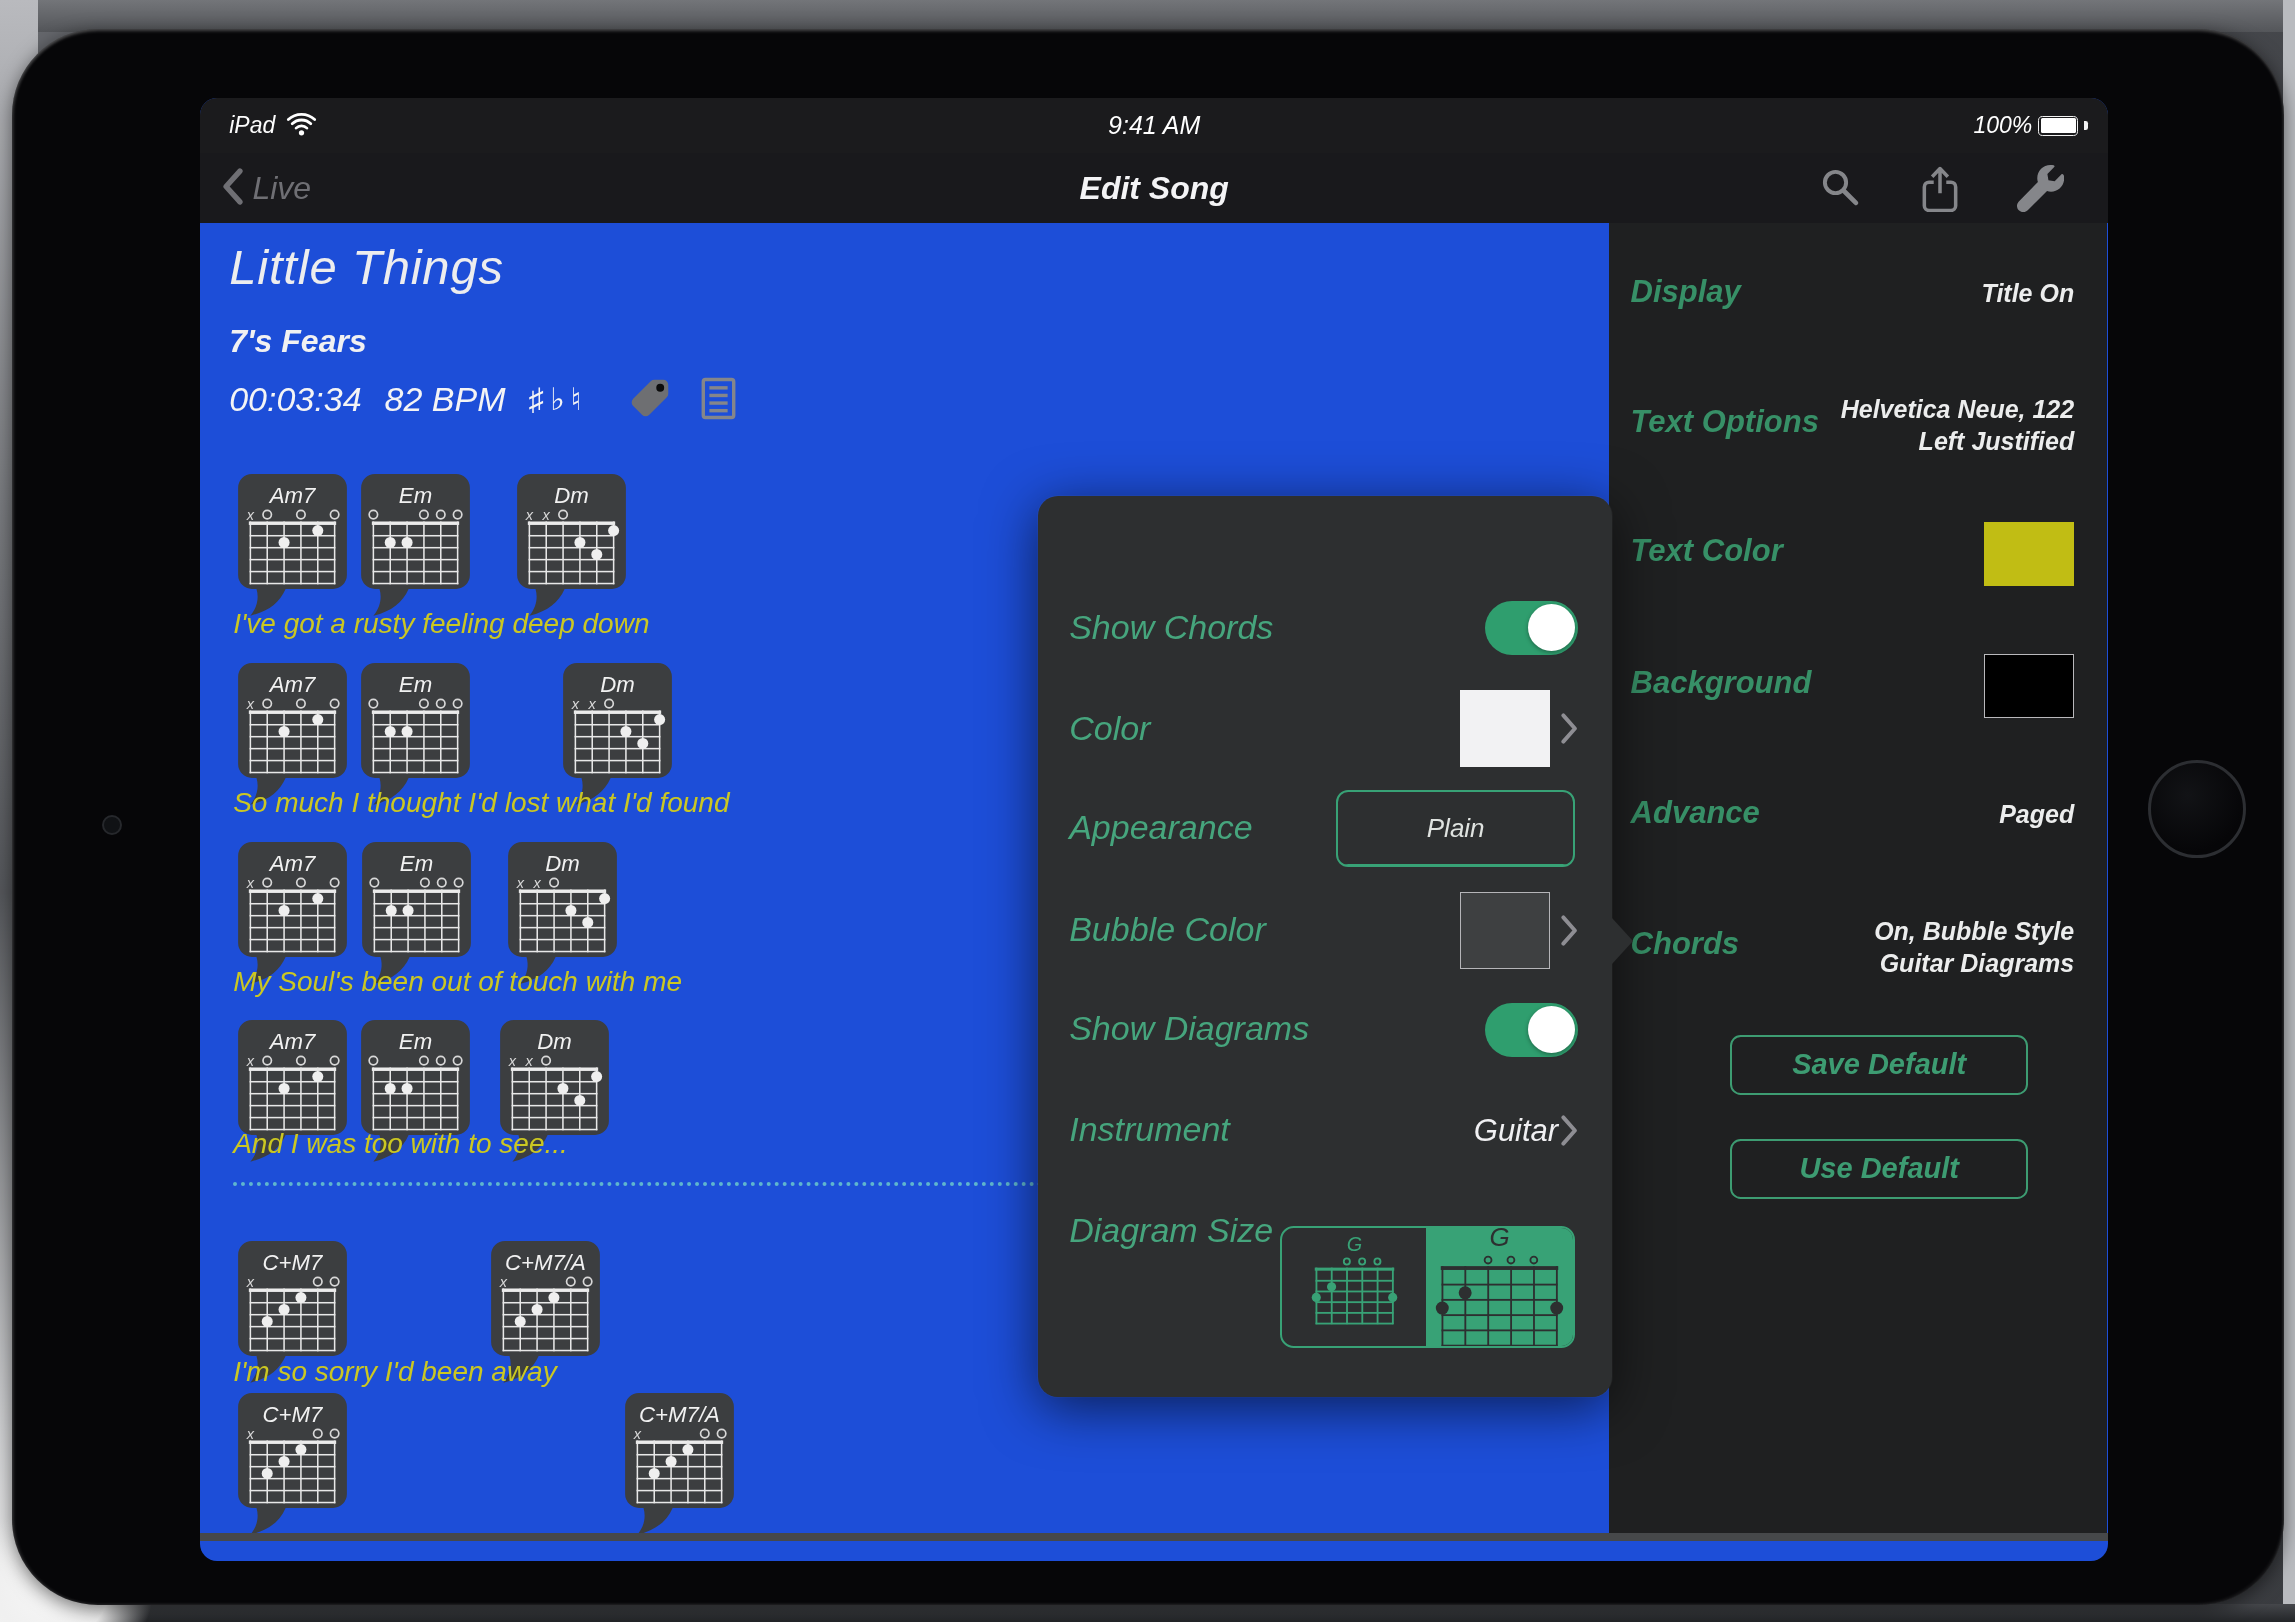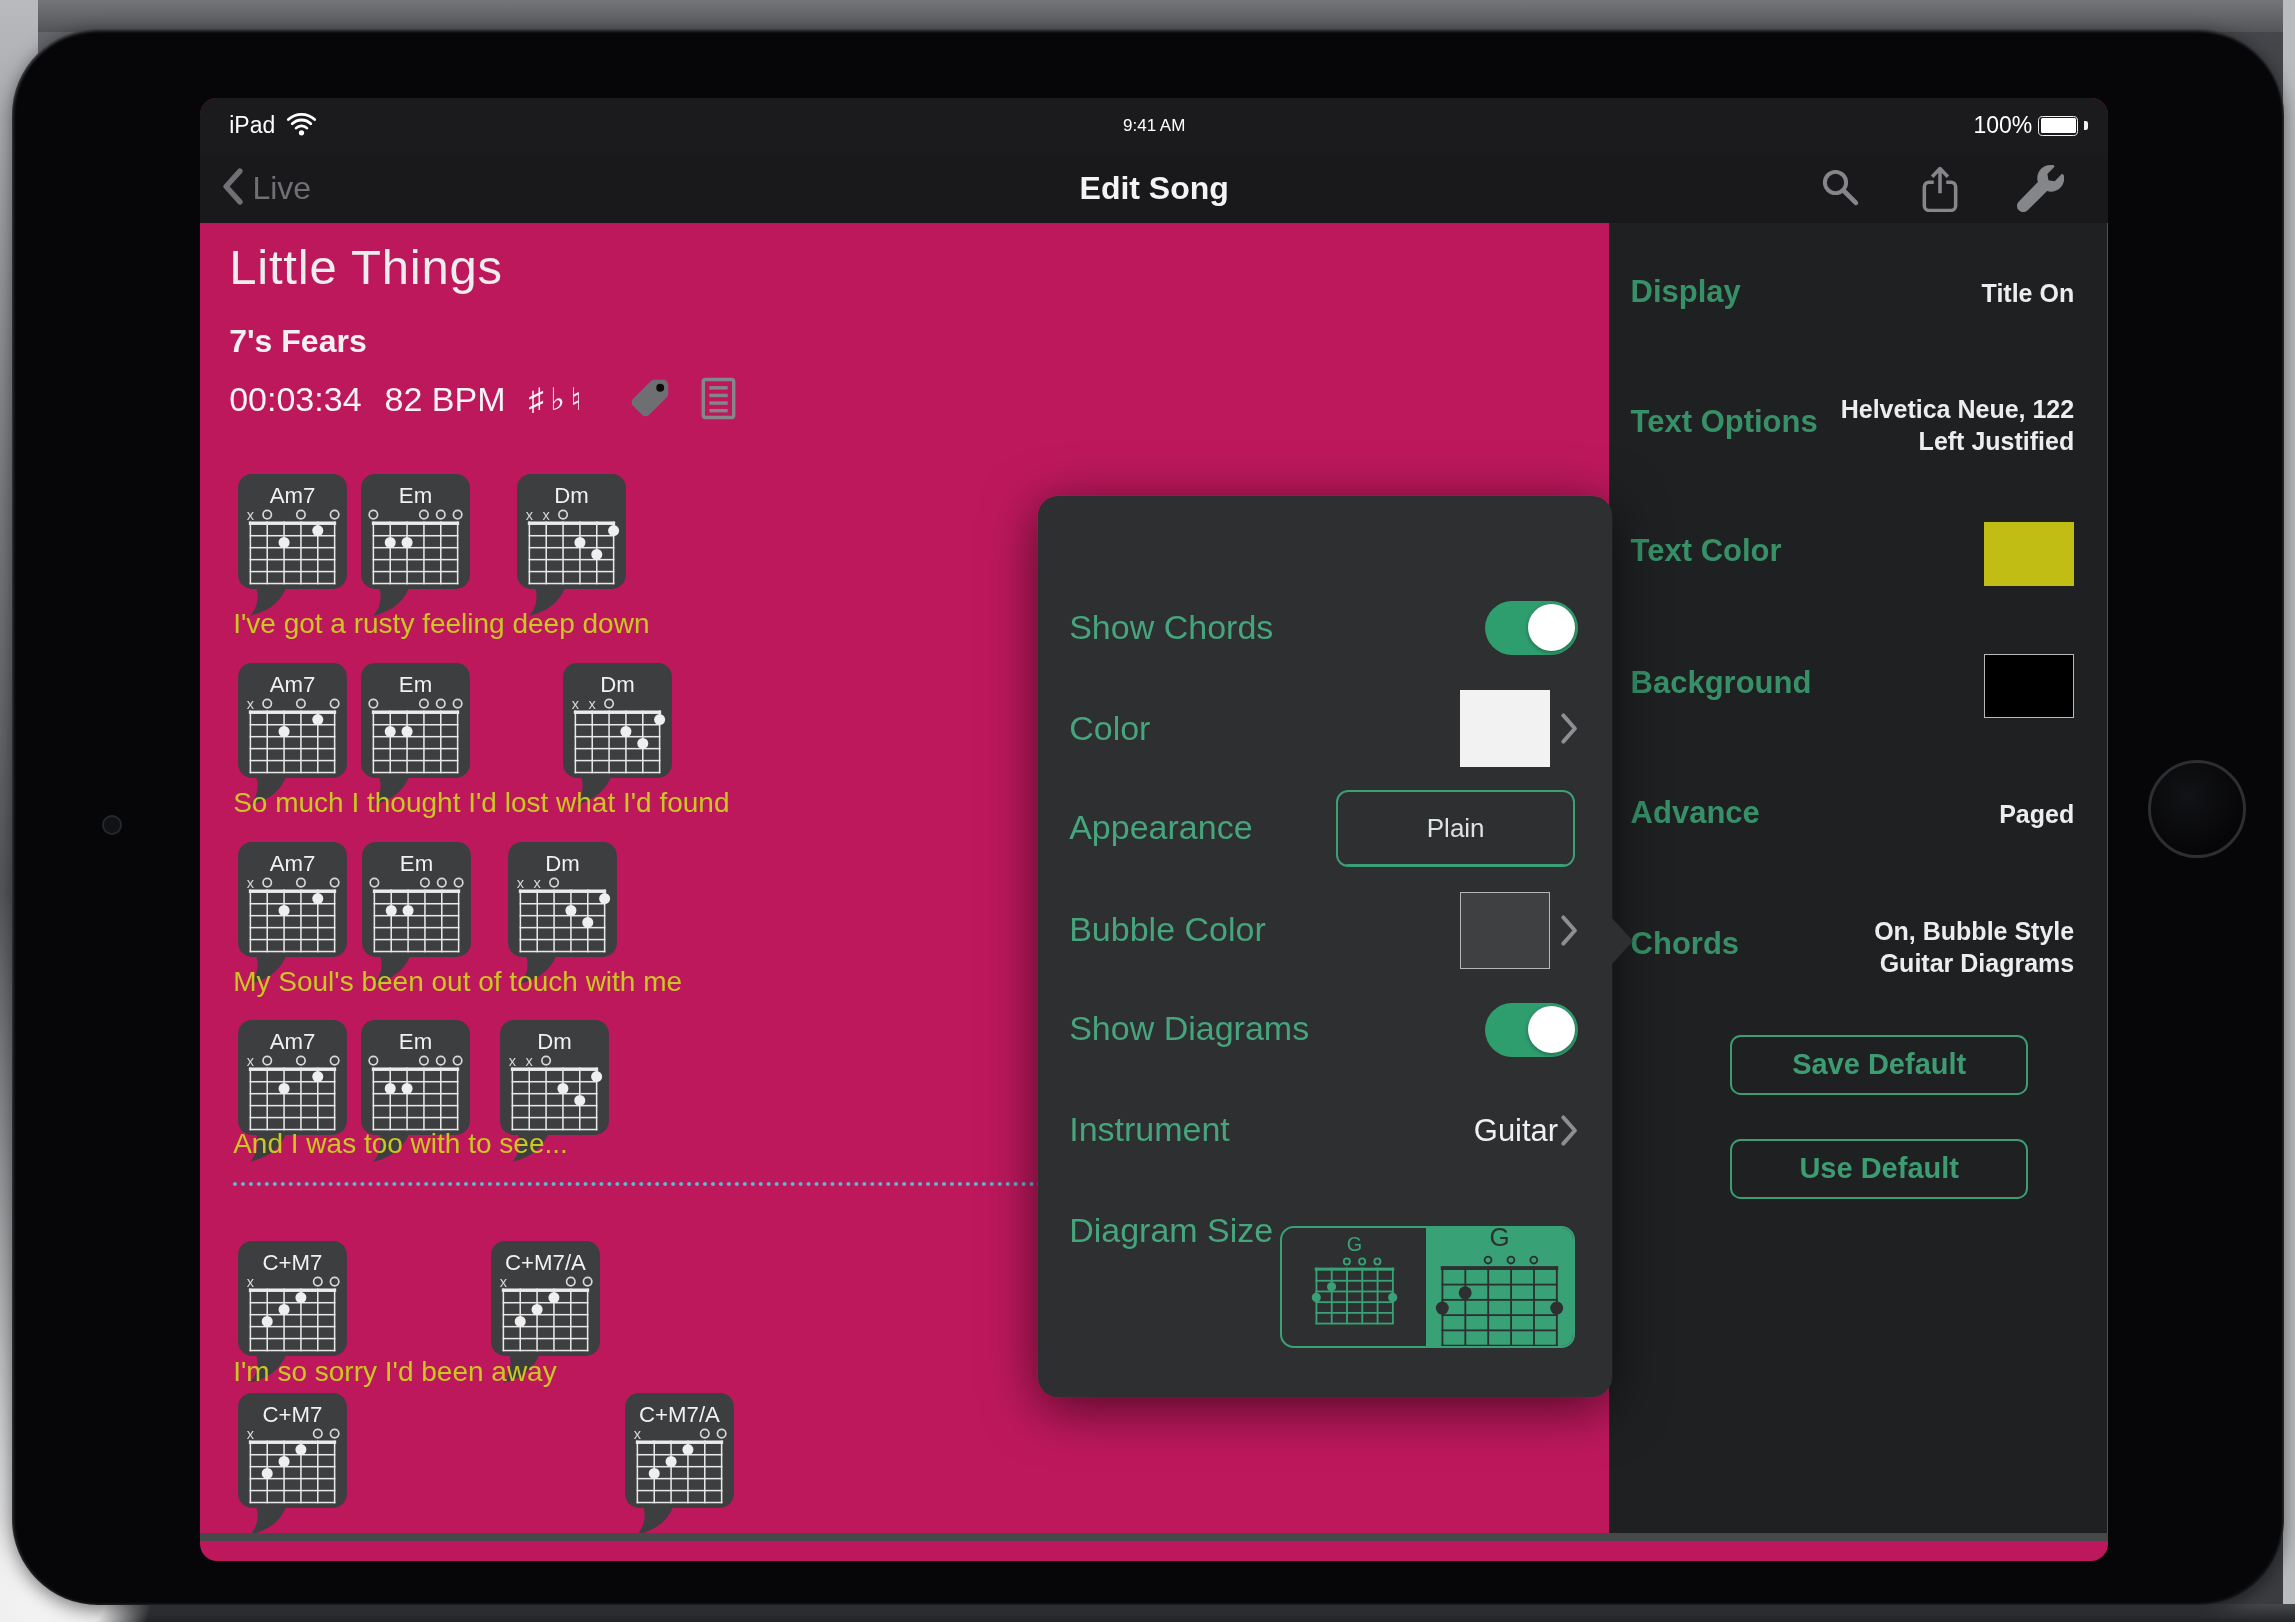--- a/index.html
+++ b/index.html
@@ -15,27 +15,27 @@
     background:radial-gradient(closest-side,#f6f6f6 0%,#f0f0f0 55%,rgba(240,240,240,0) 100%);}
 
   .bezel{position:absolute;left:12.2px;top:29px;width:2272px;height:1576px;border-radius:86px;
     background:#060608;box-shadow:inset 0 2.3px 3.1px rgba(255,255,255,.22),inset 2.3px 0 3.1px rgba(255,255,255,.10),inset -1.5px -1.5px 3.1px rgba(255,255,255,.07),0 4.6px 18.4px rgba(0,0,0,.5);}
   .camera{position:absolute;left:90px;top:786px;width:20px;height:20px;border-radius:50%;
     background:#101215;border:2.3px solid #26282c;}
   .home{position:absolute;left:2136px;top:731px;width:98px;height:98px;border-radius:50%;
     background:radial-gradient(circle at 40% 35%,#121316,#060608 70%);border:3.8px solid #2c2e32;}
 
   .screen{position:absolute;left:188px;top:69px;width:1908px;height:1463px;border-radius:17px;
-    background:#be185d;overflow:hidden;}
+    background:#1d4ed8;overflow:hidden;font-style:italic;}
 
   
   .statusbar{position:absolute;left:0;top:0;width:1908px;height:55px;background:#1b1b1d;color:#fff;}
   .sb-left{position:absolute;left:29px;top:0;height:55px;display:flex;align-items:center;gap:10.7px;}
   .carrier{font-size:23px;color:#fdfdfd;}
-  .sb-time{position:absolute;left:0;top:0;width:1908px;height:55px;text-align:center;line-height:55px;font-size:17px;}
+  .sb-time{position:absolute;left:0;top:0;width:1908px;height:55px;text-align:center;line-height:55px;font-size:25px;}
   .sb-right{position:absolute;right:20px;top:0;height:55px;display:flex;align-items:center;gap:6.1px;font-size:23px;}
   .batt{width:40px;height:20px;border:1.5px solid #f2f2f2;border-radius:4.6px;padding:1.5px;}
   .batt-fill{width:100%;height:100%;background:#fff;border-radius:1.5px;}
   .batt-nub{width:3.8px;height:8.4px;background:#f2f2f2;border-radius:0 2.3px 2.3px 0;}
 
   
   .navbar{position:absolute;left:0;top:55px;width:1908px;height:70px;background:#19191c;}
   .nav-back{position:absolute;left:23px;top:0;height:70px;display:flex;align-items:center;gap:9.2px;}
   .nav-back-label{font-size:32px;color:#6f6f74;}
   .nav-title{position:absolute;left:0;top:0;width:1908px;height:70px;text-align:center;line-height:70px;

